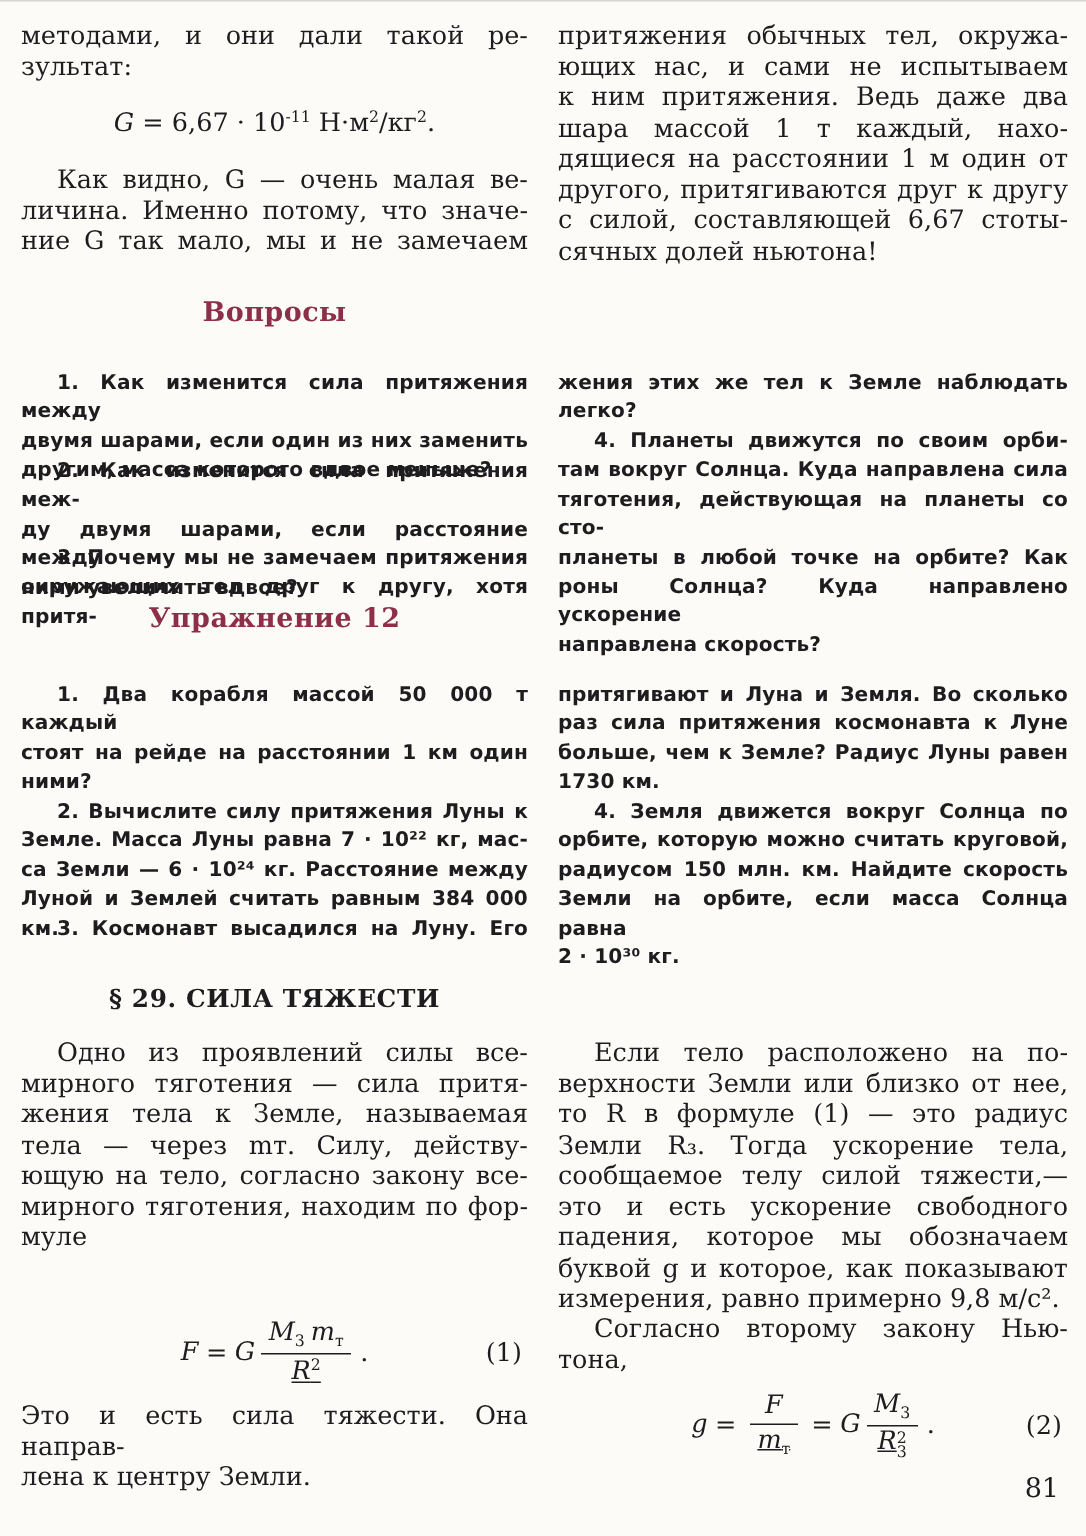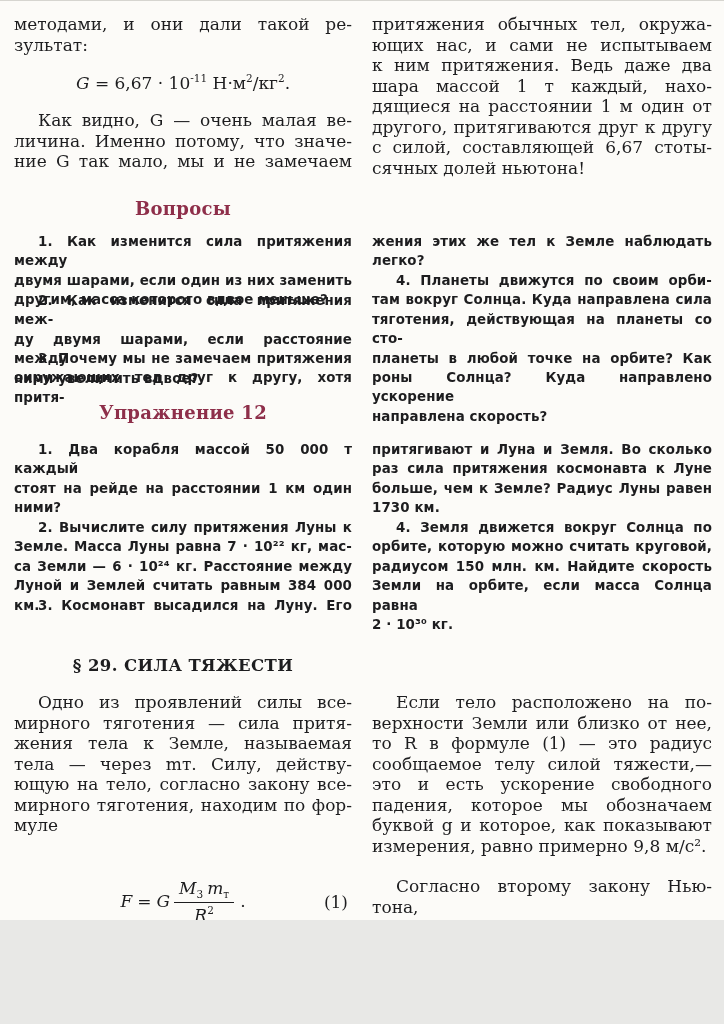--- a/index.html
+++ b/index.html
@@ -1,33 +1,33 @@
 <!DOCTYPE html>
 <html style="--accent: #8e2f4a; --ink: #1d1d1f; --paper: #fcfbf8;"><head>
 <meta charset="utf-8">
 <style>
   :root { --accent:#8e2f4a; --ink:#1d1d1f; --paper:#fcfbf8; }
   * { box-sizing: border-box; }
   html,body { margin:0; padding:0; background:#e8e8e6; }
   .page {
-    position:relative; width:724px; height:920px; margin:0 auto;
+    position:relative; width:724px; height:1024px; margin:0 auto;
     background:var(--paper); color:var(--ink); overflow:hidden;
     font-family:"DejaVu Serif","Liberation Serif",serif;
   }
   .page::before { content:""; position:absolute; top:0; left:0; right:0; height:1px; background:#d6d5d0; }
   .col { position:absolute; top:0; height:100%; }
   .col-left  { left:14px;  width:338px; }
   .col-right { left:372px; width:340px; }
   .blk { position:absolute; left:0; right:0; }
 
   
   .serif { font-size:17px; line-height:20.5px; }
   
   .sans  { font-family:"DejaVu Sans","Liberation Sans",sans-serif;
-           font-size:13.4px; line-height:19.4px; font-weight:bold; letter-spacing:0.1px; }
+           font-size:13.4px; line-height:19.4px; font-weight:bold; letter-spacing:0.1px;margin-top:14px; }
 
   .lines .ln { text-align:justify; text-align-last:justify; }
   .lines .ln.last { text-align-last:left; }
   .lines.cont .ln.last { text-align-last:justify; }
   .ind .ln:first-child { text-indent:24px; }
 
   .hd { position:absolute; left:0; right:0; text-align:center; font-weight:bold; }
   .hd-maroon  { color:var(--accent); font-size:18px; letter-spacing:0.3px; }
   .hd-section { color:var(--ink); font-size:16.5px; letter-spacing:0.4px; }
 
@@ -167,20 +167,21 @@
         <div class="ln">орбите, которую можно считать круговой,</div>
         <div class="ln">радиусом 150 млн. км. Найдите скорость</div>
         <div class="ln">Земли на орбите, если масса Солнца равна</div>
         <div class="ln last">2 · 10³⁰ кг.</div>
       </div>
 
     <div class="blk serif lines ind" style="top:692px">
         <div class="ln">Если тело расположено на по-</div>
         <div class="ln">верхности Земли или близко от нее,</div>
         <div class="ln">то R в формуле (1) — это радиус</div>
+        <div class="ln">Земли R₃. Тогда ускорение тела,</div>
         <div class="ln">сообщаемое телу силой тяжести,—</div>
         <div class="ln">это и есть ускорение свободного</div>
         <div class="ln">падения, которое мы обозначаем</div>
         <div class="ln">буквой g и которое, как показывают</div>
         <div class="ln last">измерения, равно примерно 9,8 м/с².</div>
       </div>
     <div class="blk serif lines ind" style="top:876px">
         <div class="ln">Согласно второму закону Нью-</div>
         <div class="ln last">тона,</div>
       </div>

